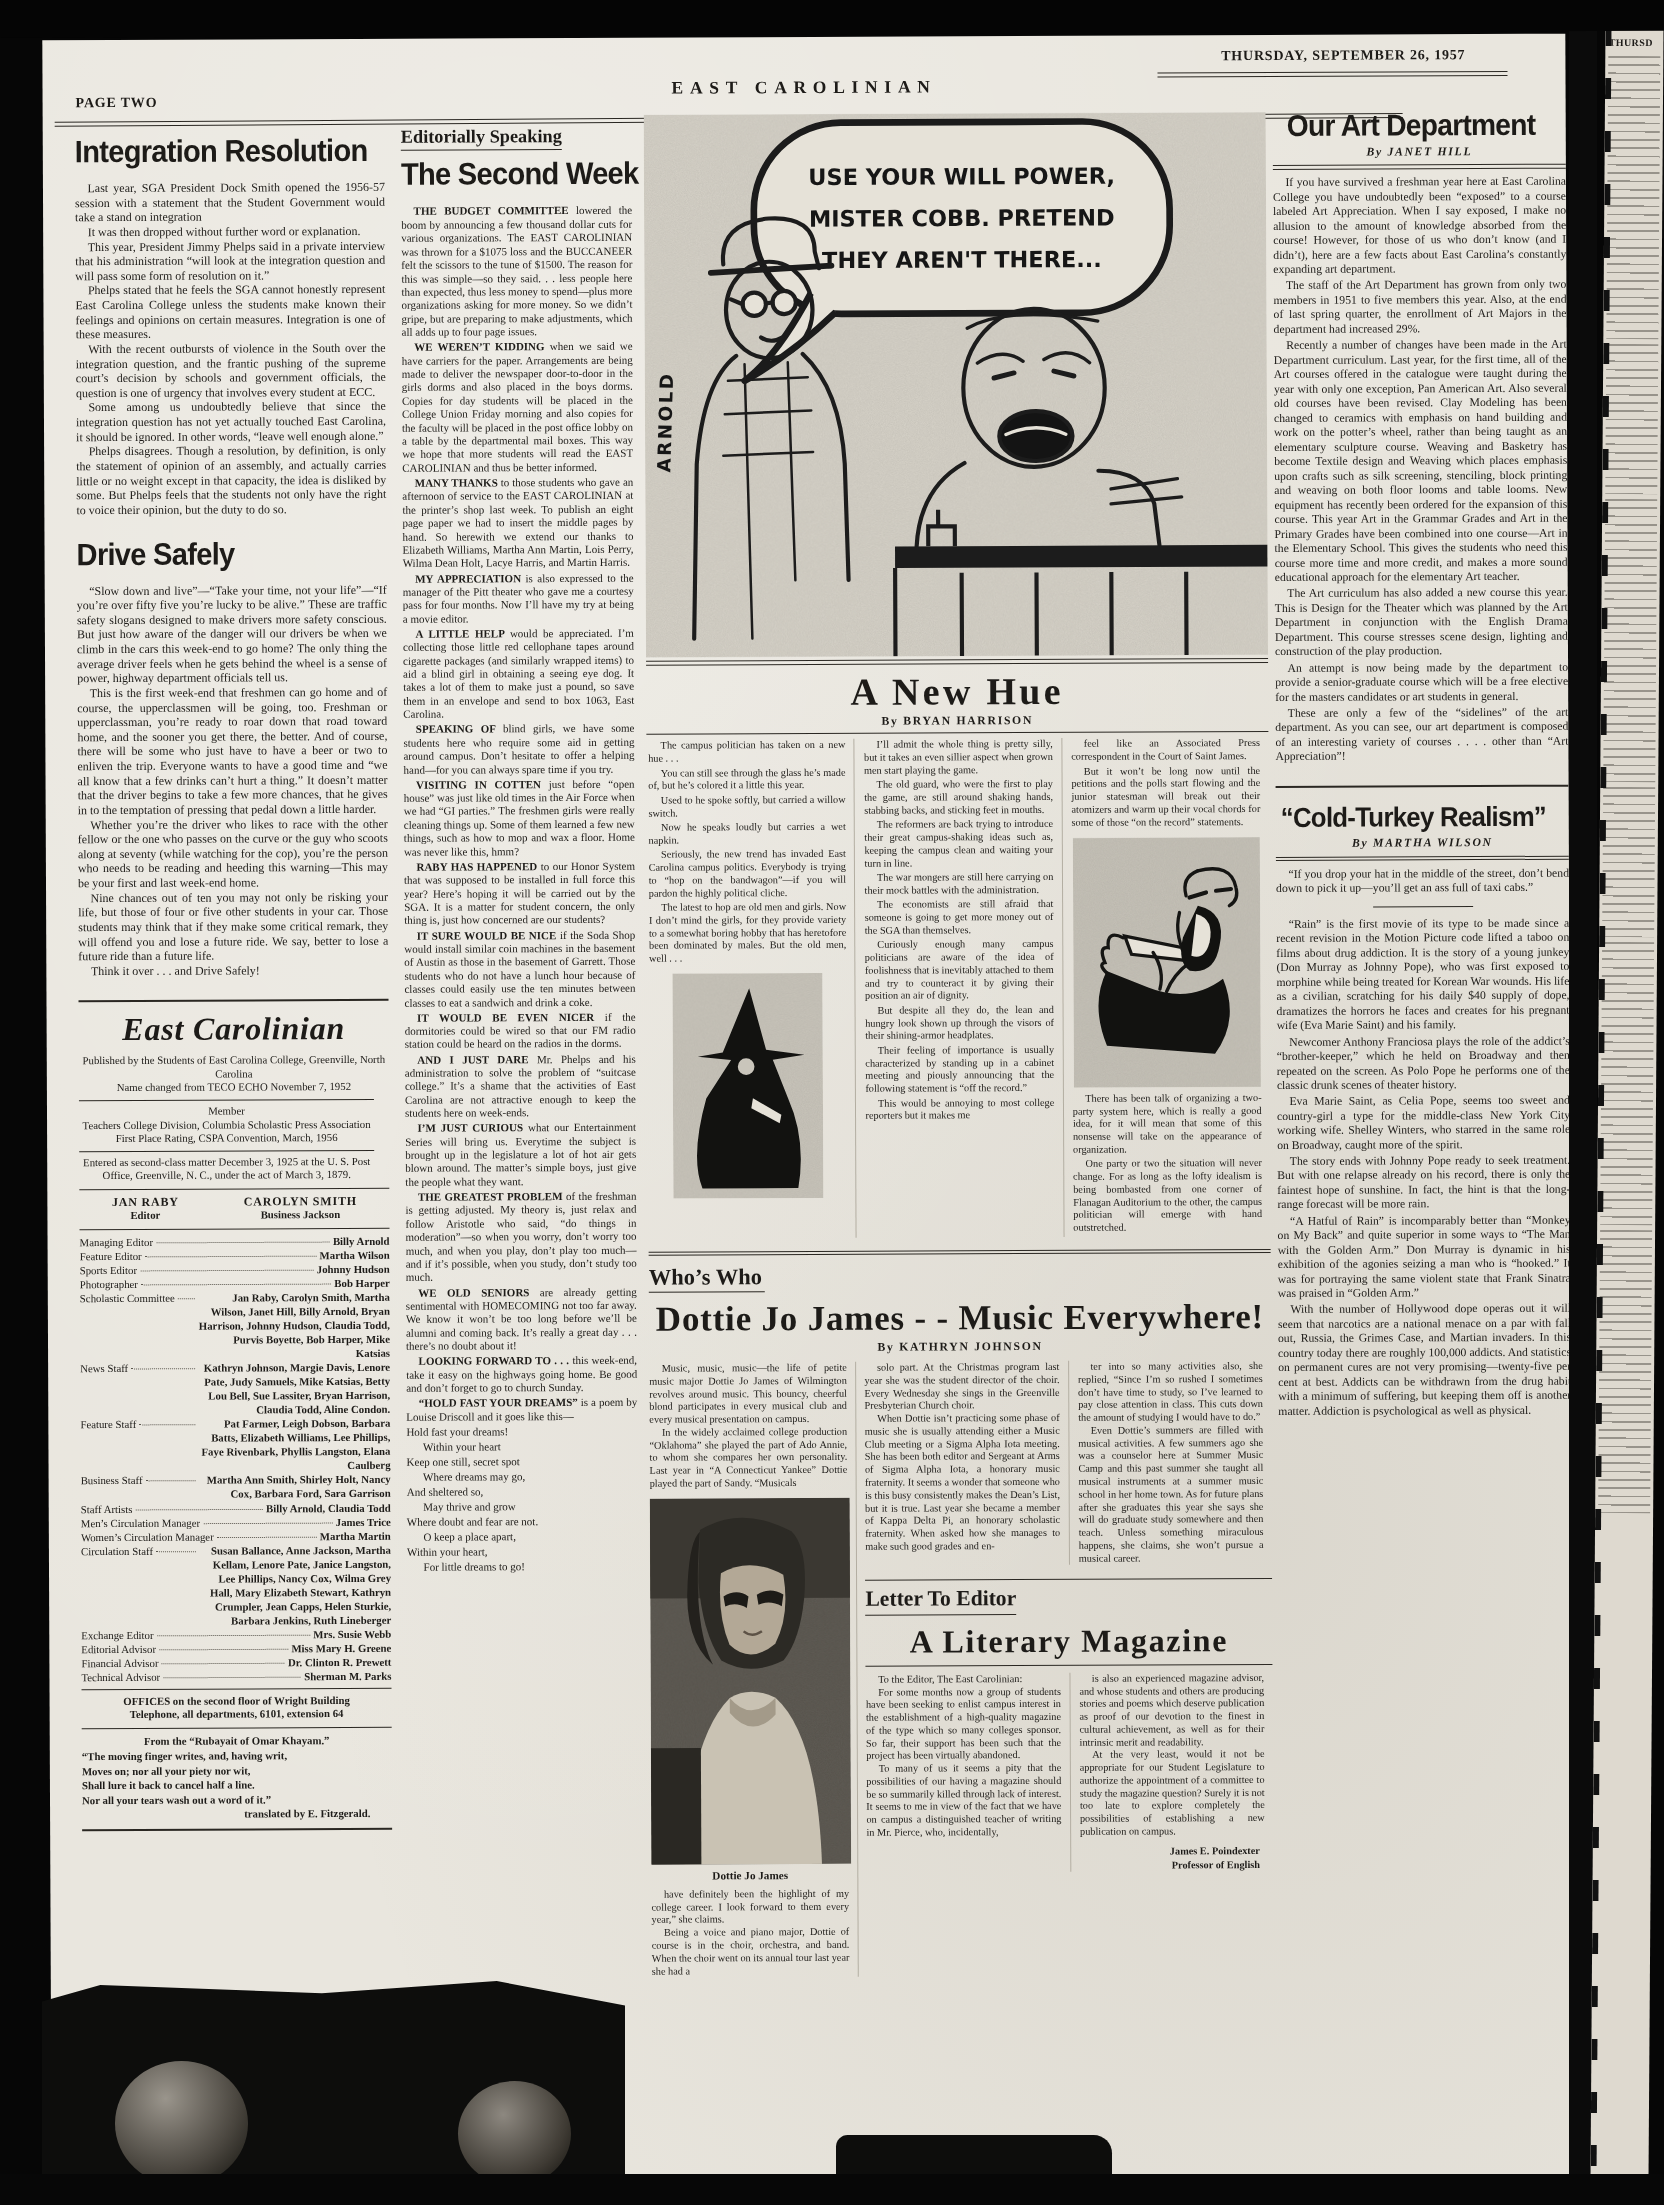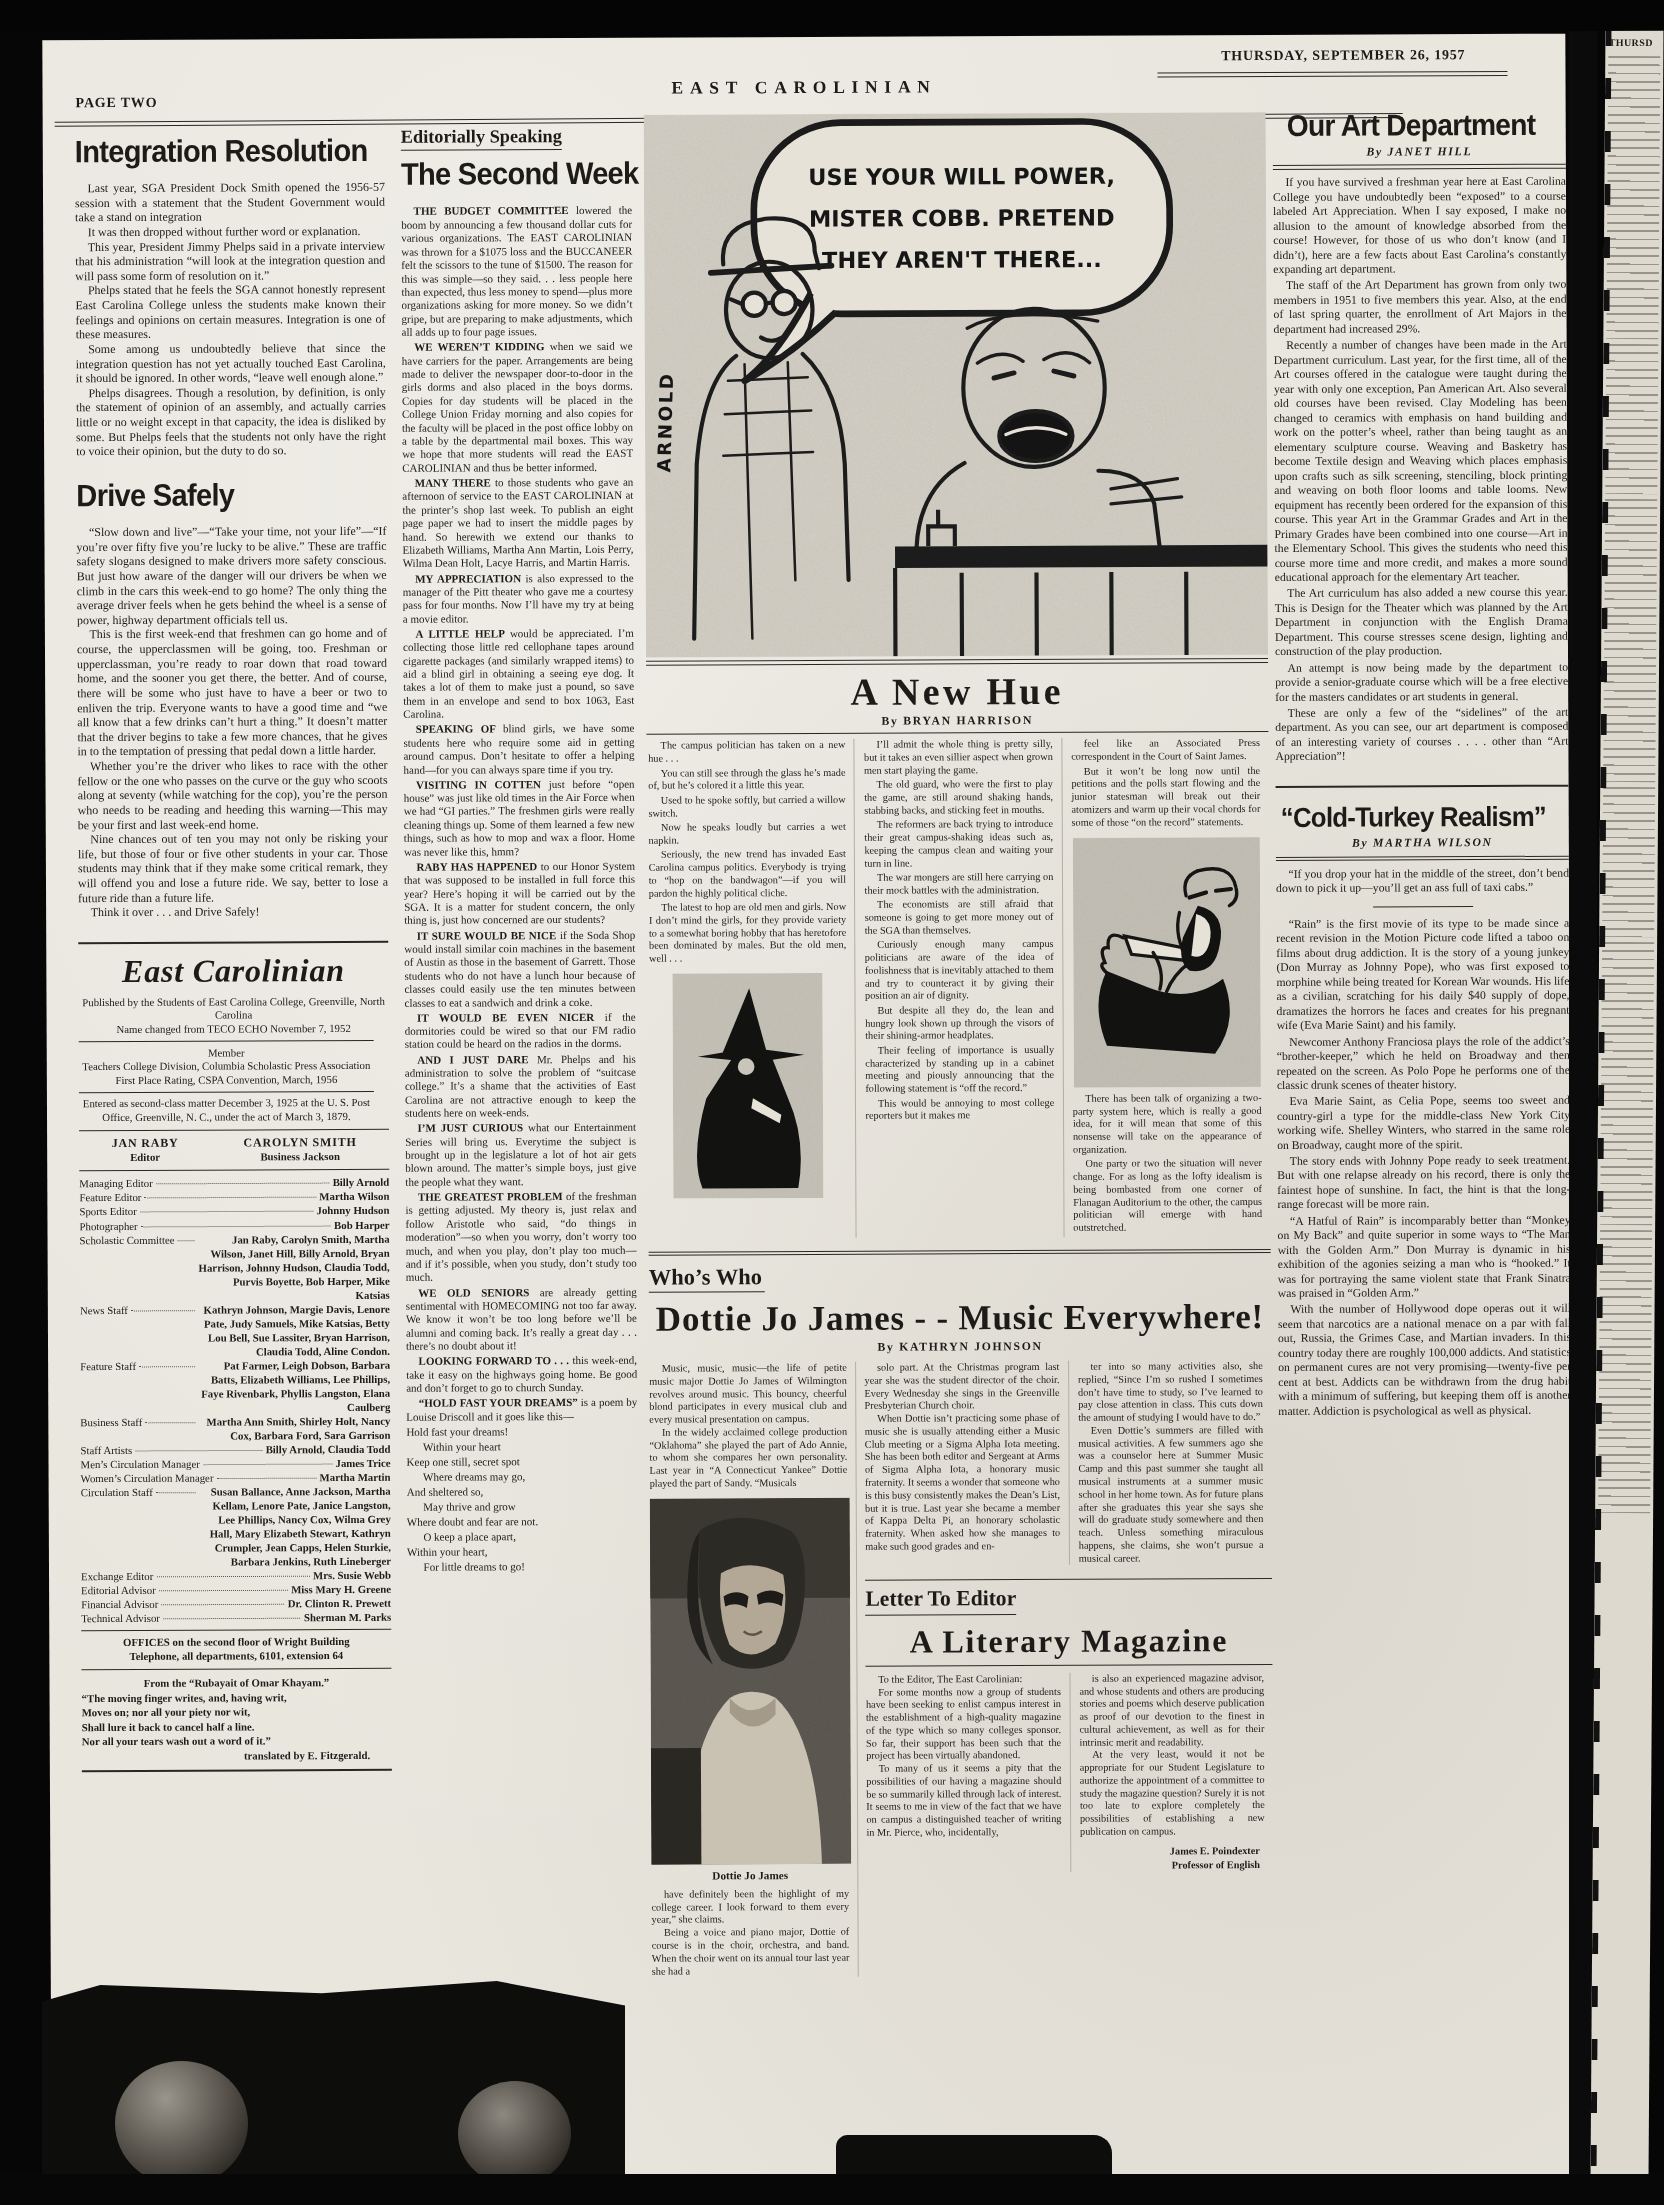--- a/index.html
+++ b/index.html
@@ -119,20 +119,21 @@
   <div class="hdr-rule"></div>
 
   <div class="col1">
     <div class="art1">
       <h1><span class="sans-head">Integration Resolution</span></h1>
       <div>
           <p>Last year, SGA President Dock Smith opened the 1956-57 session with a statement that the Student Government would take a stand on integration</p>
           <p>It was then dropped without further word or explanation.</p>
           <p>This year, President Jimmy Phelps said in a private interview that his administration “will look at the integration question and will pass some form of resolution on it.”</p>
           <p>Phelps stated that he feels the SGA cannot honestly represent East Carolina College unless the students make known their feelings and opinions on certain measures. Integration is one of these measures.</p>
+          <p>With the recent outbursts of violence in the South over the integration question, and the frantic pushing of the supreme court’s decision by schools and government officials, the question is one of urgency that involves every student at ECC.</p>
           <p>Some among us undoubtedly believe that since the integration question has not yet actually touched East Carolina, it should be ignored. In other words, “leave well enough alone.”</p>
           <p>Phelps disagrees. Though a resolution, by definition, is only the statement of opinion of an assembly, and actually carries little or no weight except in that capacity, the idea is disliked by some. But Phelps feels that the students not only have the right to voice their opinion, but the duty to do so.</p>
         </div>
     </div>
     <div class="art2">
       <h1><span class="sans-head">Drive Safely</span></h1>
       <div>
           <p>“Slow down and live”—“Take your time, not your life”—“If you’re over fifty five you’re lucky to be alive.” These are traffic safety slogans designed to make drivers more safety conscious. But just how aware of the danger will our drivers be when we climb in the cars this week-end to go home? The only thing the average driver feels when he gets behind the wheel is a sense of power, highway department officials tell us.</p>
           <p>This is the first week-end that freshmen can go home and of course, the upperclassmen will be going, too. Freshman or upperclassman, you’re ready to roar down that road toward home, and the sooner you get there, the better. And of course, there will be some who just have to have a beer or two to enliven the trip. Everyone wants to have a good time and “we all know that a few drinks can’t hurt a thing.” It doesn’t matter that the driver begins to take a few more chances, that he gives in to the temptation of pressing that pedal down a little harder.</p>
           <p>Whether you’re the driver who likes to race with the other fellow or the one who passes on the curve or the guy who scoots along at seventy (while watching for the cop), you’re the person who needs to be reading and heeding this warning—This may be your first and last week-end home.</p>
@@ -262,21 +263,21 @@
       <div class="m-endrule"></div>
     </div>
   </div>
 
   <div class="col2">
     <span class="kicker">Editorially Speaking</span>
     <h2><span class="sans-head">The Second Week</span></h2>
     <div>
         <p><b>THE BUDGET COMMITTEE </b>lowered the boom by announcing a few thousand dollar cuts for various organizations. The EAST CAROLINIAN was thrown for a $1075 loss and the BUCCANEER felt the scissors to the tune of $1500. The reason for this was simple—so they said. . . less people here than expected, thus less money to spend—plus more organizations asking for more money. So we didn’t gripe, but are preparing to make adjustments, which all adds up to four page issues.</p>
         <p><b>WE WEREN’T KIDDING </b>when we said we have carriers for the paper. Arrangements are being made to deliver the newspaper door-to-door in the girls dorms and also placed in the boys dorms. Copies for day students will be placed in the College Union Friday morning and also copies for the faculty will be placed in the post office lobby on a table by the departmental mail boxes. This way we hope that more students will read the EAST CAROLINIAN and thus be better informed.</p>
-        <p><b>MANY THERE </b>to those students who gave an afternoon of service to the EAST CAROLINIAN at the printer’s shop last week. To publish an eight page paper we had to insert the middle pages by hand. So herewith we extend our thanks to Elizabeth Williams, Martha Ann Martin, Lois Perry, Wilma Dean Holt, Lacye Harris, and Martin Harris.</p>
+        <p><b>MANY THANKS </b>to those students who gave an afternoon of service to the EAST CAROLINIAN at the printer’s shop last week. To publish an eight page paper we had to insert the middle pages by hand. So herewith we extend our thanks to Elizabeth Williams, Martha Ann Martin, Lois Perry, Wilma Dean Holt, Lacye Harris, and Martin Harris.</p>
         <p><b>MY APPRECIATION </b>is also expressed to the manager of the Pitt theater who gave me a courtesy pass for four months. Now I’ll have my try at being a movie editor.</p>
         <p><b>A LITTLE HELP </b>would be appreciated. I’m collecting those little red cellophane tapes around cigarette packages (and similarly wrapped items) to aid a blind girl in obtaining a seeing eye dog. It takes a lot of them to make just a pound, so save them in an envelope and send to box 1063, East Carolina.</p>
         <p><b>SPEAKING OF </b>blind girls, we have some students here who require some aid in getting around campus. Don’t hesitate to offer a helping hand—for you can always spare time if you try.</p>
         <p><b>VISITING IN COTTEN </b>just before “open house” was just like old times in the Air Force when we had “GI parties.” The freshmen girls were really cleaning things up. Some of them learned a few new things, such as how to mop and wax a floor. Home was never like this, hmm?</p>
         <p><b>RABY HAS HAPPENED </b>to our Honor System that was supposed to be installed in full force this year? Here’s hoping it will be carried out by the SGA. It is a matter for student concern, the only thing is, just how concerned are our students?</p>
         <p><b>IT SURE WOULD BE NICE </b>if the Soda Shop would install similar coin machines in the basement of Austin as those in the basement of Garrett. Those students who do not have a lunch hour because of classes could easily use the ten minutes between classes to eat a sandwich and drink a coke.</p>
         <p><b>IT WOULD BE EVEN NICER </b>if the dormitories could be wired so that our FM radio station could be heard on the radios in the dorms.</p>
         <p><b>AND I JUST DARE </b>Mr. Phelps and his administration to solve the problem of “suitcase college.” It’s a shame that the activities of East Carolina are not attractive enough to keep the students here on week-ends.</p>
         <p><b>I’M JUST CURIOUS </b>what our Entertainment Series will bring us. Everytime the subject is brought up in the legislature a lot of hot air gets blown around. The matter’s simple boys, just give the people what they want.</p>
         <p><b>THE GREATEST PROBLEM </b>of the freshman is getting adjusted. My theory is, just relax and follow Aristotle who said, “do things in moderation”—so when you worry, don’t worry too much, and when you play, don’t play too much—and if it’s possible, when you study, don’t study too much.</p>

